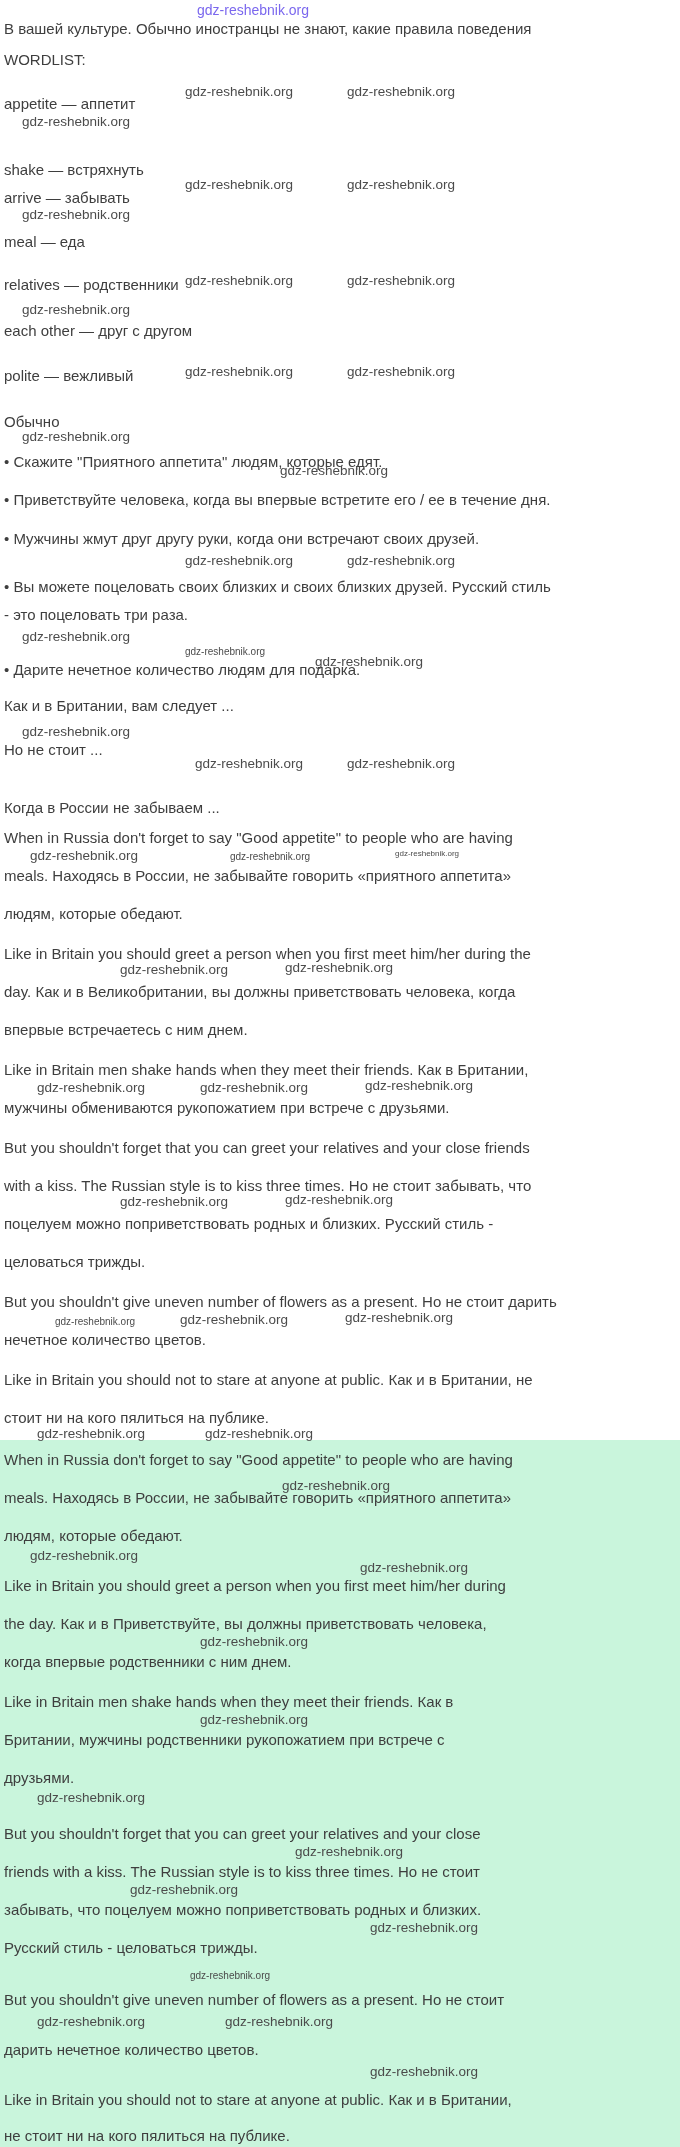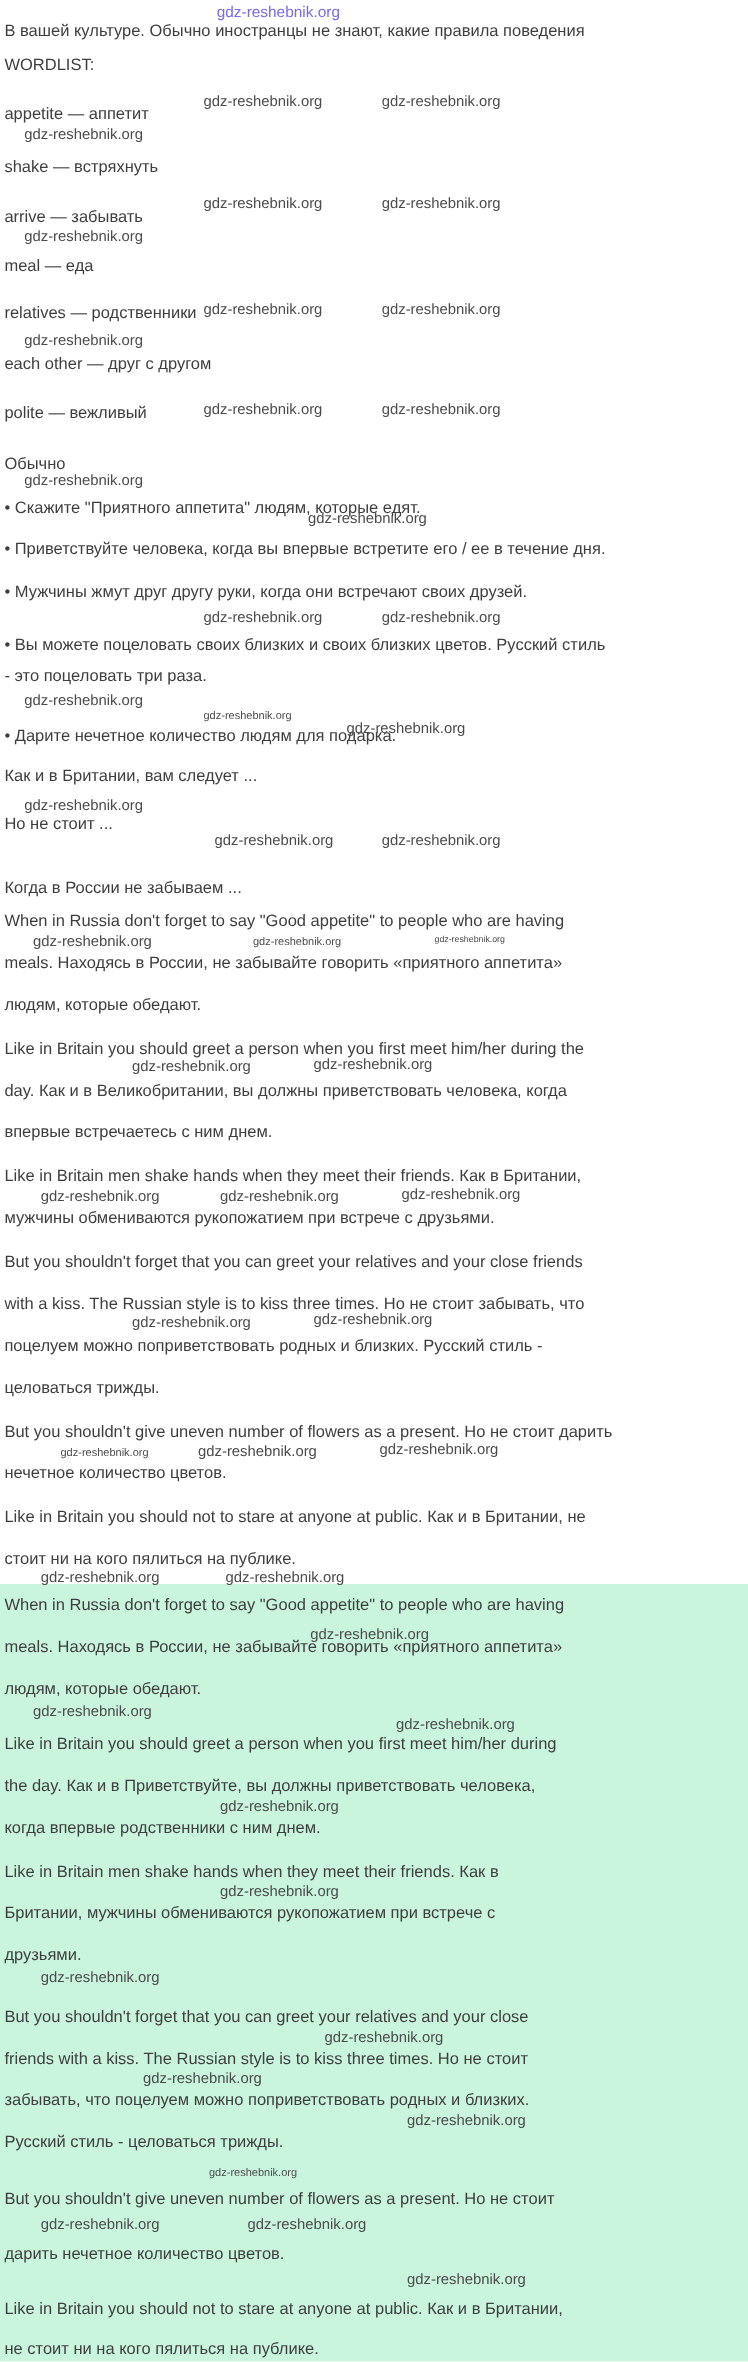--- a/index.html
+++ b/index.html
@@ -14,32 +14,32 @@
 </head>
 <body>
 
 <div class="page">
 
   <div class="green-band"></div>
 
   <div class="ln" style="top:19px">В вашей культуре. Обычно иностранцы не знают, какие правила поведения</div>
   <div class="ln" style="top:50px">WORDLIST:</div>
   <div class="ln" style="top:94px">appetite — аппетит</div>
-  <div class="ln" style="top:142px">shake — встряхнуть</div>
+  <div class="ln" style="top:160px">shake — встряхнуть</div>
   <div class="ln" style="top:188px">arrive — забывать</div>
   <div class="ln" style="top:232px">meal — еда</div>
   <div class="ln" style="top:275px">relatives — родственники</div>
   <div class="ln" style="top:321px">each other — друг с другом</div>
   <div class="ln" style="top:366px">polite — вежливый</div>
 
   <div class="ln" style="top:412px">Обычно</div>
   <div class="ln" style="top:452px">• Скажите "Приятного аппетита" людям, которые едят.</div>
   <div class="ln" style="top:529px">• Мужчины жмут друг другу руки, когда они встречают своих друзей.</div>
   <div class="ln" style="top:490px">• Приветствуйте человека, когда вы впервые встретите его / ее в течение дня.</div>
-  <div class="ln" style="top:577px">• Вы можете поцеловать своих близких и своих близких цветов. Русский стиль</div>
+  <div class="ln" style="top:577px">• Вы можете поцеловать своих близких и своих близких друзей. Русский стиль</div>
   <div class="ln" style="top:605px">- это поцеловать три раза.</div>
   <div class="ln" style="top:660px">• Дарите нечетное количество людям для подарка.</div>
 
   <div class="ln" style="top:696px">Как и в Британии, вам следует ...</div>
   <div class="ln" style="top:740px">Но не стоит ...</div>
   <div class="ln" style="top:798px">Когда в России не забываем ...</div>
 
   <div class="ln" style="top:828px">When in Russia don't forget to say "Good appetite" to people who are having</div>
   <div class="ln" style="top:866px">meals. Находясь в России, не забывайте говорить «приятного аппетита»</div>
   <div class="ln" style="top:904px">людям, которые обедают.</div>
@@ -57,21 +57,21 @@
   <div class="ln" style="top:1370px">Like in Britain you should not to stare at anyone at public. Как и в Британии, не</div>
   <div class="ln" style="top:1408px">стоит ни на кого пялиться на публике.</div>
 
   <div class="ln" style="top:1450px">When in Russia don't forget to say "Good appetite" to people who are having</div>
   <div class="ln" style="top:1488px">meals. Находясь в России, не забывайте говорить «приятного аппетита»</div>
   <div class="ln" style="top:1526px">людям, которые обедают.</div>
   <div class="ln" style="top:1576px">Like in Britain you should greet a person when you first meet him/her during</div>
   <div class="ln" style="top:1614px">the day. Как и в Приветствуйте, вы должны приветствовать человека,</div>
   <div class="ln" style="top:1652px">когда впервые родственники с ним днем.</div>
   <div class="ln" style="top:1692px">Like in Britain men shake hands when they meet their friends. Как в</div>
-  <div class="ln" style="top:1730px">Британии, мужчины обмениваются рукопожатием при встрече с</div>
+  <div class="ln" style="top:1730px">Британии, мужчины родственники рукопожатием при встрече с</div>
   <div class="ln" style="top:1768px">друзьями.</div>
   <div class="ln" style="top:1824px">But you shouldn't forget that you can greet your relatives and your close</div>
   <div class="ln" style="top:1862px">friends with a kiss. The Russian style is to kiss three times. Но не стоит</div>
   <div class="ln" style="top:1900px">забывать, что поцелуем можно поприветствовать родных и близких.</div>
   <div class="ln" style="top:1938px">Русский стиль - целоваться трижды.</div>
   <div class="ln" style="top:1990px">But you shouldn't give uneven number of flowers as a present. Но не стоит</div>
   <div class="ln" style="top:2040px">дарить нечетное количество цветов.</div>
   <div class="ln" style="top:2090px">Like in Britain you should not to stare at anyone at public. Как и в Британии,</div>
   <div class="ln" style="top:2126px">не стоит ни на кого пялиться на публике.</div>
 

